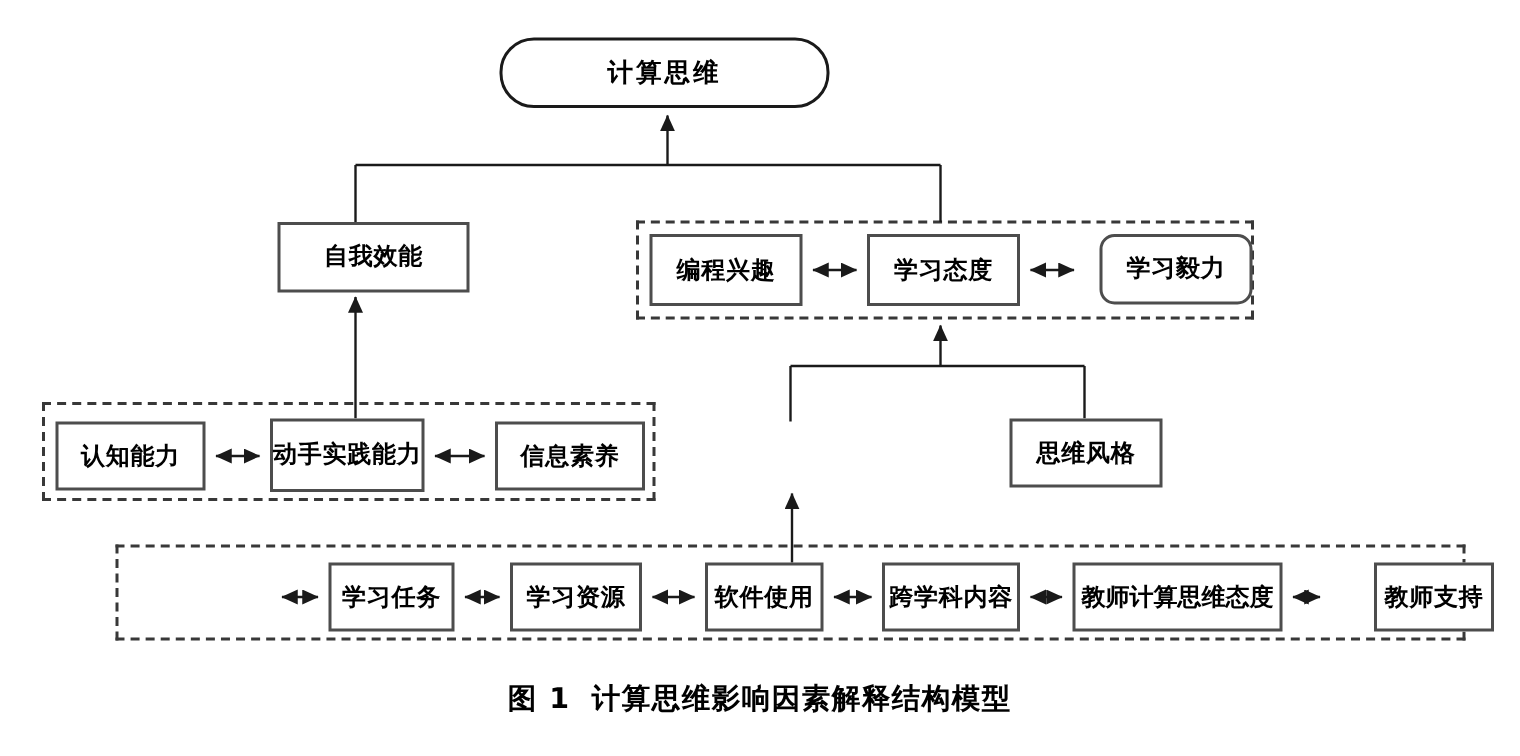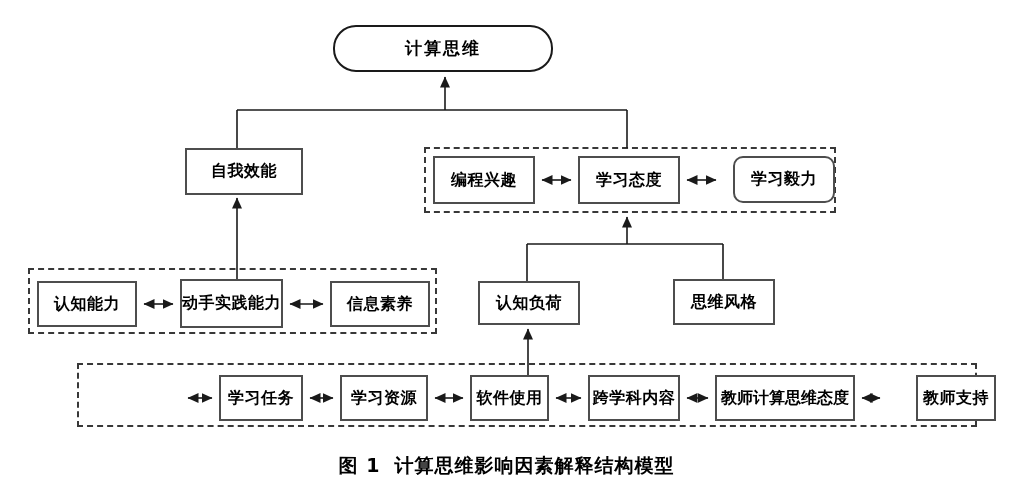--- a/index.html
+++ b/index.html
@@ -106,29 +106,28 @@
       <path d="M310,398 L333,398" marker-start="url(#ah)" marker-end="url(#ah)"></path>
       <path d="M435,398 L463,398" marker-start="url(#ah)" marker-end="url(#ah)"></path>
       <path d="M556,398 L581,398" marker-start="url(#ah)" marker-end="url(#ah)"></path>
       <path d="M687,398 L708,398" marker-start="url(#ah)" marker-end="url(#ah)"></path>
       <path d="M862,398 L880,398" marker-start="url(#ah)" marker-end="url(#ah)"></path>
     </g>
   </svg>
 
   <div class="node rounded" style="left:333px; top:25px; width:220px; height:47px;">计算思维</div>
 
-  <div class="node" style="left:185px; top:148px; width:118px; height:47px;">自我效能</div>
+  <div class="node" style="left:185px; top:148px; width:128px; height:47px;">自我效能</div>
   <div class="node" style="left:433px; top:156px; width:102px; height:48px;">编程兴趣</div>
   <div class="node" style="left:578px; top:156px; width:102px; height:48px;">学习态度</div>
   <div class="node" style="left:733px; top:156px; width:102px; height:47px;border-radius:10px;">学习毅力</div>
 
   <div class="node" style="left:37px; top:281px; width:100px; height:46px;">认知能力</div>
   <div class="node" style="left:180px; top:279px; width:103px; height:49px;">动手实践能力</div>
   <div class="node" style="left:330px; top:281px; width:100px; height:46px;">信息素养</div>
-  <div class="node" style="left:478px; top:281px; width:102px; height:44px;">认知负荷</div>
   <div class="node" style="left:673px; top:279px; width:102px; height:46px;">思维风格</div>
 
   <div class="node" style="left:219px; top:375px; width:84px; height:46px;">学习任务</div>
   <div class="node" style="left:340px; top:375px; width:88px; height:46px;">学习资源</div>
   <div class="node" style="left:470px; top:375px; width:79px; height:46px;">软件使用</div>
   <div class="node" style="left:588px; top:375px; width:92px; height:46px;text-align:right;">跨学科内容</div>
   <div class="node" style="left:715px; top:375px; width:140px; height:46px; letter-spacing:0;">教师计算思维态度</div>
   <div class="node" style="left:916px; top:375px; width:80px; height:46px;">教师支持</div>
 
   <div class="caption">

